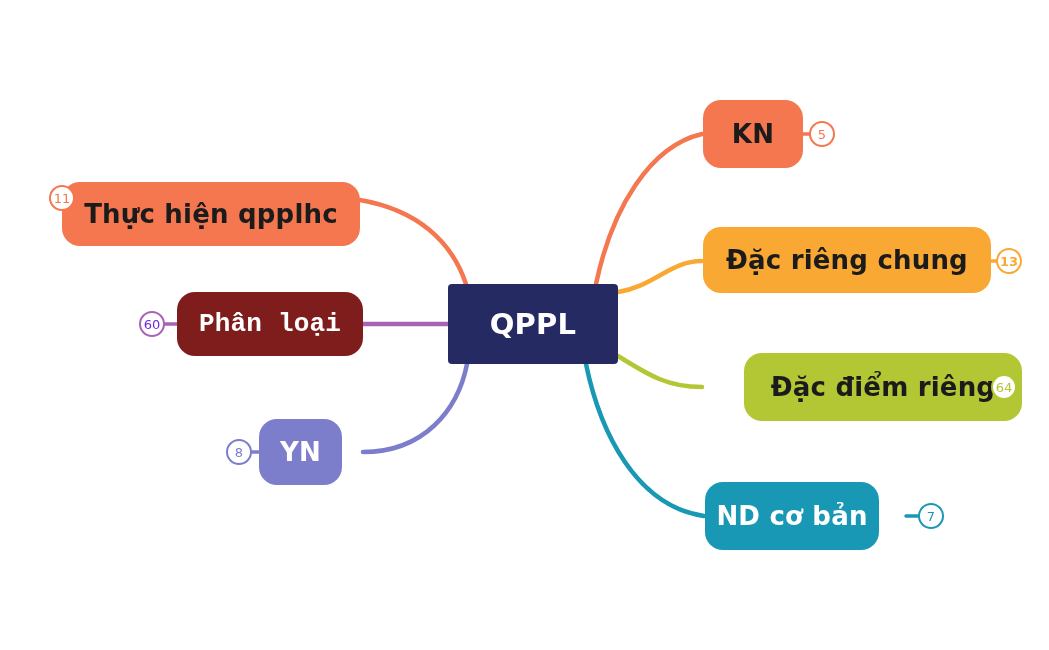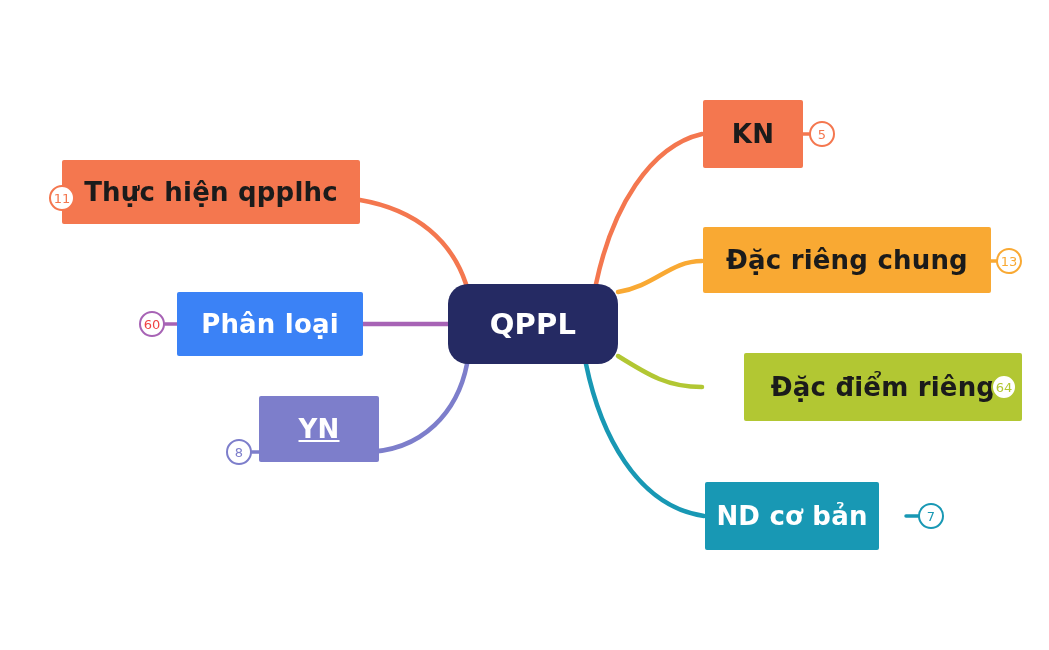--- a/index.html
+++ b/index.html
@@ -19,44 +19,44 @@
   }
   .links path { fill: none; stroke-linecap: round; }
   .links path.curve { stroke-width: 4.5; }
   .links path.stub  { stroke-width: 3.5; }
 
   .node {
     position: absolute;
     display: flex;
     align-items: center;
     justify-content: center;
-    border-radius: 2px;
+    border-radius: 18px;
     font-weight: 700;
     font-size: 26px;
     letter-spacing: 0.2px;
     white-space: nowrap;
     cursor: pointer;
     z-index: 2;
   }
-  .node.root { border-radius: 20px; font-size: 29px; }
+  .node.root { border-radius: 4px; font-size: 29px; }
 
   
-  .n-thuchien { left: 62px;  top: 160px; width: 298px; height: 64px; text-align: right; }
+  .n-thuchien { left: 62px;  top: 182px; width: 298px; height: 64px; text-align: right; }
   .n-phanloai { left: 177px; top: 292px; width: 186px; height: 64px; }
-  .n-yn       { left: 259px; top: 396px; width: 120px; height: 66px; text-decoration: underline; }
+  .n-yn       { left: 259px; top: 419px; width: 83px; height: 66px; }
   .n-root     { left: 448px; top: 284px; width: 170px; height: 80px; }
   .n-kn       { left: 703px; top: 100px; width: 100px; height: 68px; }
   .n-chung    { left: 703px; top: 227px; width: 288px; height: 66px; }
   .n-rieng    { left: 703px; top: 353px; width: 278px; height: 68px; margin-left: 41px; }
   .n-nd       { left: 705px; top: 482px; width: 174px; height: 68px; }
 
   
   .bg-navy   { background: #252A63; color: #ffffff; }
   .bg-orange { background: #F4774F; color: #1b1b1b; }
-  .bg-purple { background: #3b82f6; color: #ffffff; }
+  .bg-purple { background: #7f1d1d; color: #ffffff; font-family: Liberation Mono, monospace; }
   .bg-violet { background: #7D7ECB; color: #ffffff; }
   .bg-amber  { background: #F9A933; color: #1b1b1b; }
   .bg-lime   { background: #B2C733; color: #1b1b1b; }
   .bg-teal   { background: #1898B4; color: #ffffff; }
 
   .badge {
     position: absolute;
     width: 26px; height: 26px;
     border-radius: 50%;
     background: #ffffff;
@@ -64,32 +64,32 @@
     box-sizing: border-box;
     display: flex;
     align-items: center;
     justify-content: center;
     font-size: 13px;
     font-weight: 500;
     cursor: pointer;
     z-index: 3;
   }
   .bd-orange { border-color: #F4774F; color: #F4774F; }
-  .bd-purple { border-color: #A763B5; color: #ef4444; }
+  .bd-purple { border-color: #A763B5; color: #6d28d9; }
   .bd-violet { border-color: #7D7ECB; color: #7D7ECB; }
   .bd-amber  { border-color: #F9A933; color: #F9A933; }
   .bd-lime   { border-color: #B2C733; color: #B2C733; }
   .bd-teal   { border-color: #1898B4; color: #1898B4; }
 
   
   .b-11 { left: 25px;  top: 185px; margin-left: 24px; }
   .b-60 { left: 139px; top: 311px; }
   .b-8  { left: 226px; top: 439px; }
   .b-5  { left: 809px; top: 121px; }
-  .b-13 { left: 996px; top: 248px; }
+  .b-13 { left: 996px; top: 248px; font-weight: bold; }
   .b-64 { left: 991px; top: 374px; }
   .b-7  { left: 918px; top: 503px; }
 </style>
 </head>
 <body>
 
 <div class="canvas">
 
   <svg class="links" viewBox="0 0 1049 650" aria-hidden="true">
 

